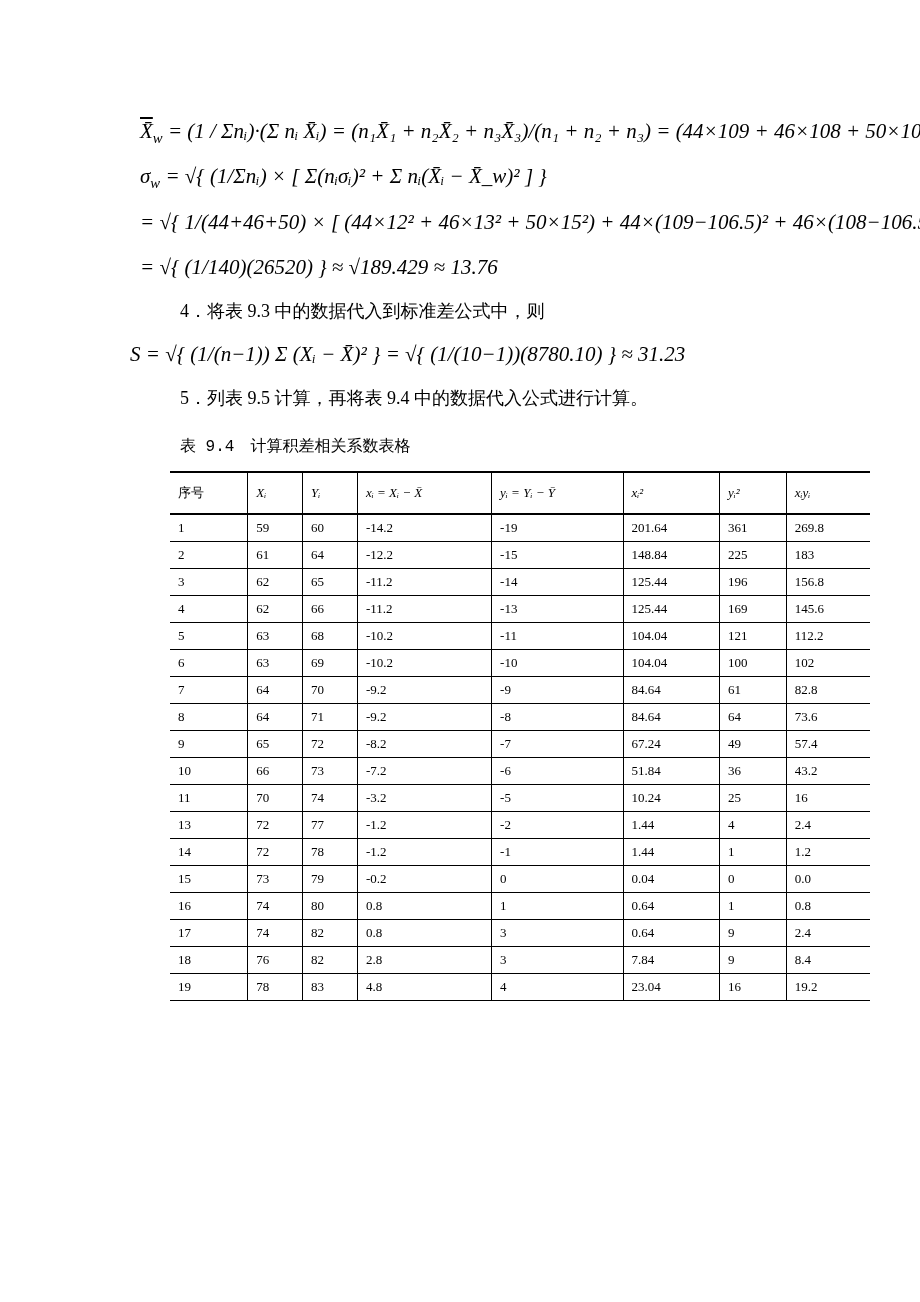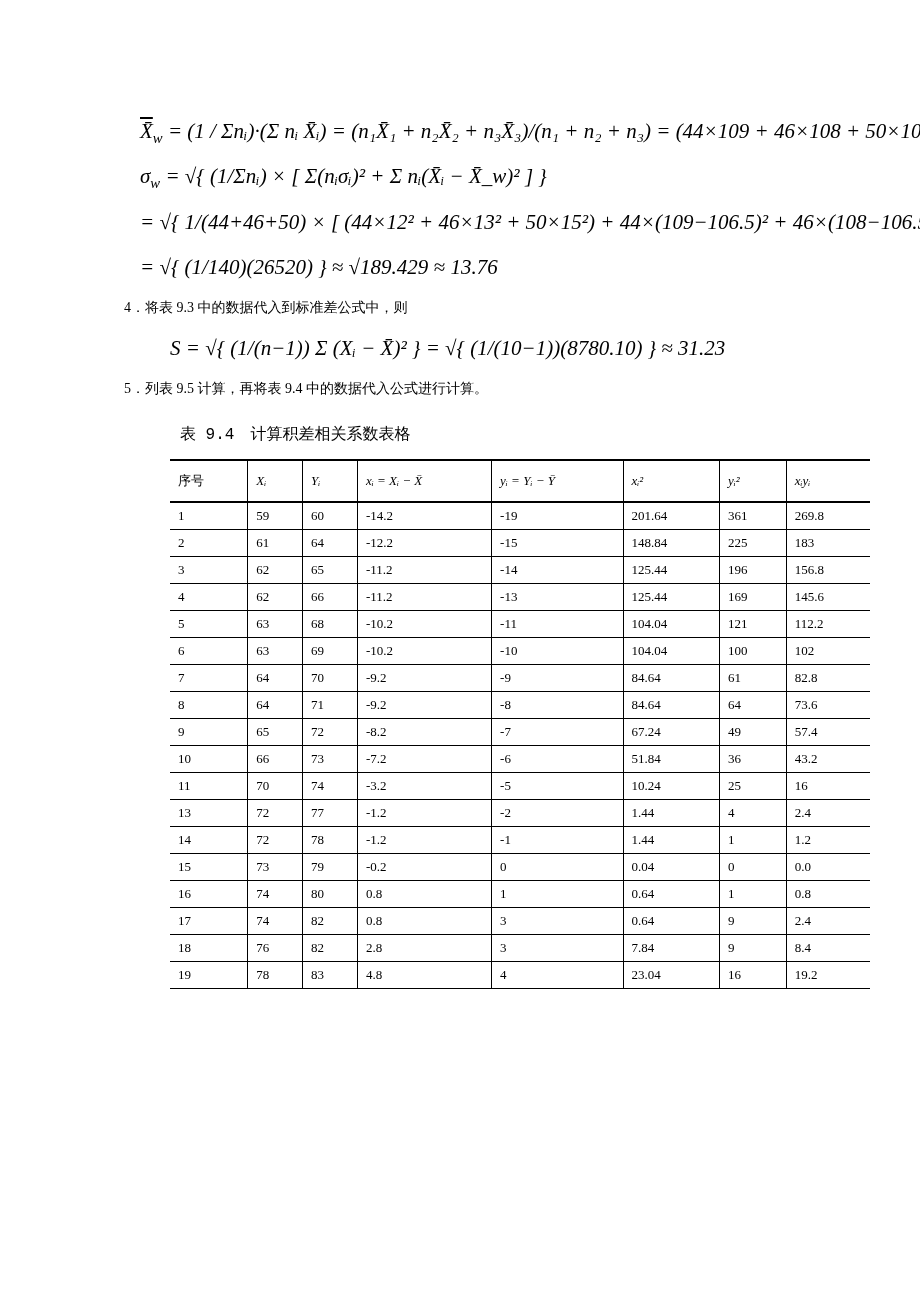--- a/index.html
+++ b/index.html
@@ -17,22 +17,22 @@
     font-size: 21px;
     margin: 18px 0 18px 70px;
     line-height: 1.3;
     white-space: nowrap;
   }
   .formula-block {
     margin: 18px 0 18px 70px;
   }
   .text-line {
     font-family: "SimSun", serif;
-    font-size: 14px;
-    margin: 8px 0 8px 54px;
+    font-size: 18px;
+    margin: 8px 0 8px 110px;
   }
   .table-caption {
     font-family: Liberation Mono, monospace;
     font-size: 16px;
     margin: 26px 0 14px 110px;
   }
   table {
     border-collapse: collapse;
     width: 700px;
     margin: 0 0 0 100px;
@@ -73,21 +73,21 @@
   <span>= √{ (1/Σnᵢ) × [ Σ(nᵢσᵢ)² + Σ nᵢ(X̄ᵢ − X̄_w)² ] }</span>
 </div>
 
 <div class="formula-block">
   <div class="formula" style="margin-left:0">= √{ 1/(44+46+50) × [ (44×12² + 46×13² + 50×15²) + 44×(109−106.5)² + 46×(108−106.5)² + 50(103−106.5)² ] }</div>
   <div class="formula" style="margin-left:0">= √{ (1/140)(26520) } ≈ √189.429 ≈ 13.76</div>
 </div>
 
 <div class="text-line">4．将表 9.3 中的数据代入到标准差公式中，则</div>
 
-<div class="formula" style="margin-left:100px">S = √{ (1/(n−1)) Σ (Xᵢ − X̄)² } = √{ (1/(10−1))(8780.10) } ≈ 31.23</div>
+<div class="formula" style="margin-left:60px">S = √{ (1/(n−1)) Σ (Xᵢ − X̄)² } = √{ (1/(10−1))(8780.10) } ≈ 31.23</div>
 
 <div class="text-line">5．列表 9.5 计算，再将表 9.4 中的数据代入公式进行计算。</div>
 
 <div class="table-caption">表 9.4　计算积差相关系数表格</div>
 
 <table>
   <thead>
     <tr>
       <th>序号</th>
       <th>Xᵢ</th>

